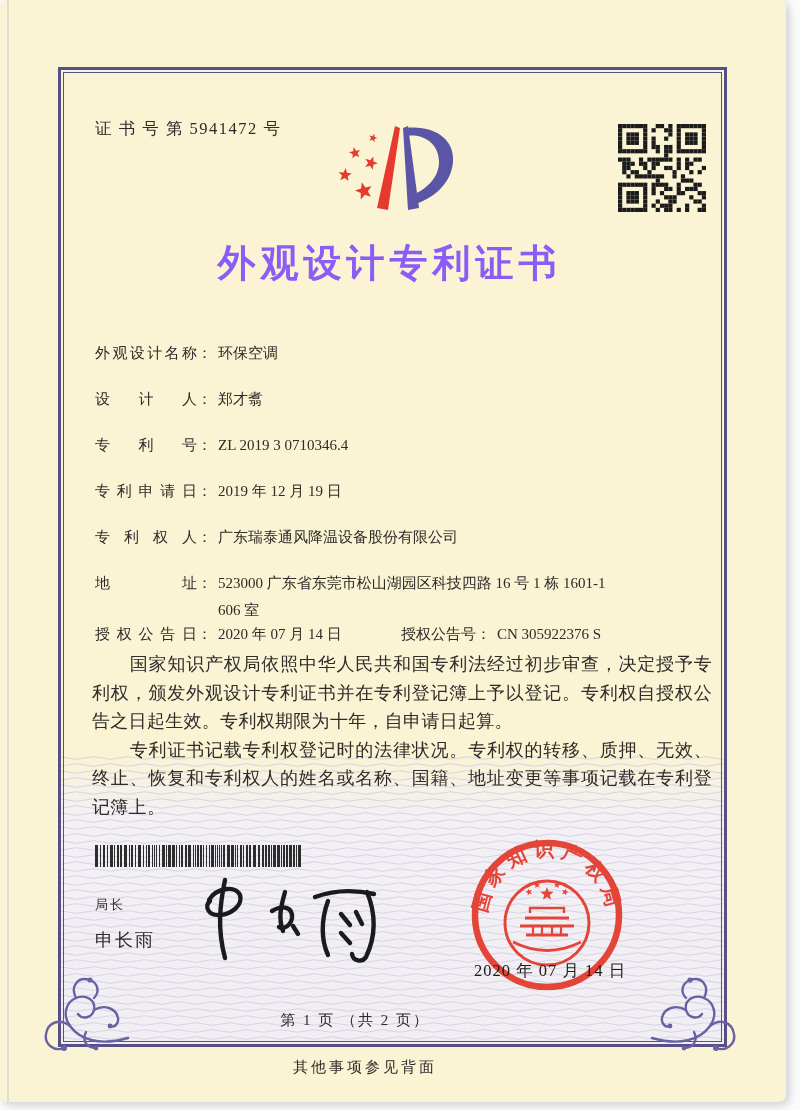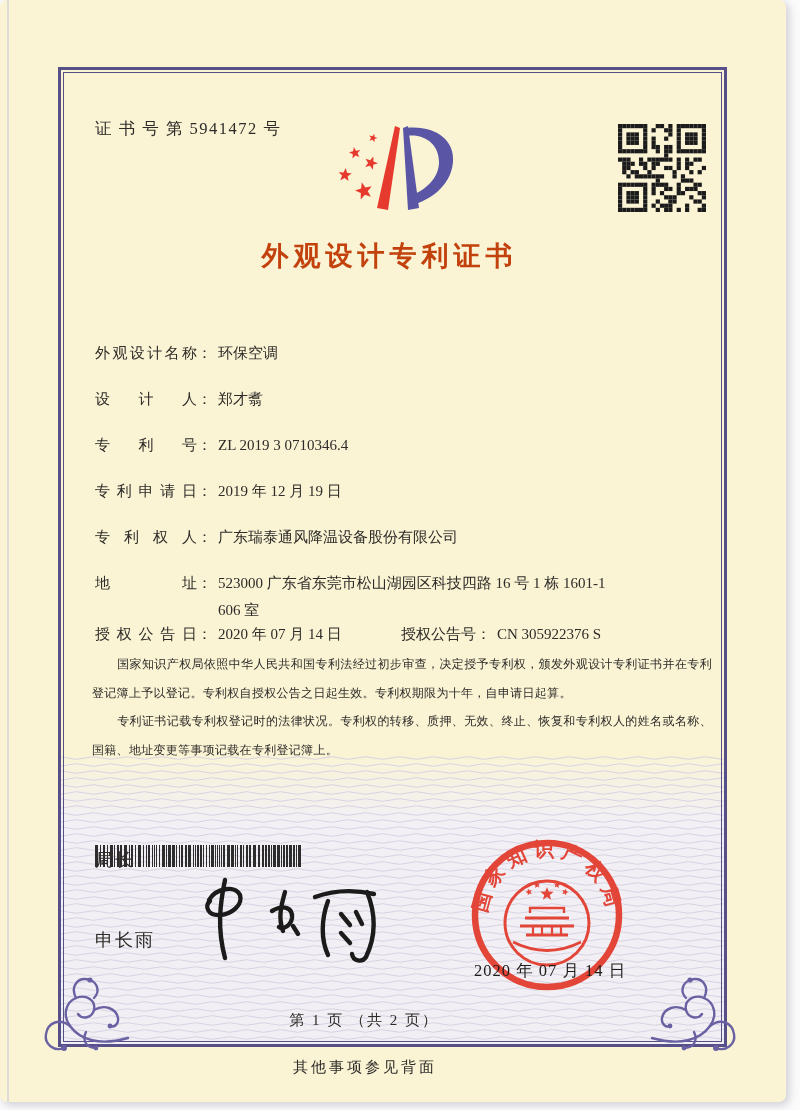--- a/index.html
+++ b/index.html
@@ -12,38 +12,38 @@
   .guilloche svg{position:absolute;left:0;top:0;}
   .frame{position:absolute;left:58px;top:67px;width:663px;height:974px;
     border:3px solid var(--frame-purple);z-index:2;}
   .frame-inner{position:absolute;left:2px;top:2px;right:2px;bottom:2px;
     border:1px solid var(--frame-purple);}
   .flourish{position:absolute;z-index:3;}
   .content-item{position:absolute;z-index:4;color:var(--ink);}
   .cert-no{left:95px;top:118px;font-size:16.5px;letter-spacing:1.5px;}
   .logo{left:332px;top:112px;}
   .qr{left:618px;top:124px;}
-  .title{left:58px;top:238px;width:663px;text-align:center;font-size:27px;font-weight:bold;
-    letter-spacing:5px;color:#c2410c;}
+  .title{left:58px;top:238px;width:663px;text-align:center;font-size:38px;font-weight:bold;
+    letter-spacing:5px;color:#8b5cf6;}
   .field-row{left:95px;width:620px;font-size:15px;line-height:27px;}
   .f-label{display:inline-block;width:102px;text-align:justify;text-align-last:justify;vertical-align:top;}
   .f-colon{vertical-align:top;}
   .f-value{margin-left:6px;vertical-align:top;display:inline-block;max-width:480px;}
   .f-group2{position:absolute;left:306px;top:0;white-space:nowrap;text-align:center;}
-  .paras{left:92px;top:650px;width:620px;font-size:12px;line-height:28.5px;text-align:justify;}
+  .paras{left:92px;top:650px;width:620px;font-size:18px;line-height:28.5px;text-align:justify;}
   .paras p{margin:0;text-indent:2.1em;letter-spacing:.3px;}
   .barcode{left:95px;top:845px;}
-  .director-title{left:95px;top:848px;font-size:18px;letter-spacing:2px;font-family:"Liberation Sans","DejaVu Sans",sans-serif;}
+  .director-title{left:95px;top:896px;font-size:13px;letter-spacing:2px;font-family:"Liberation Sans","DejaVu Sans",sans-serif;}
   .director-name{left:95px;top:928px;font-size:18px;letter-spacing:2px;font-family:"Liberation Sans","DejaVu Sans",sans-serif;text-align:right;}
   .signature{left:195px;top:870px;}
   .seal{left:467px;top:835px;z-index:4;opacity:.93;}
   .seal-text{font-size:20px;font-weight:bold;fill:var(--seal-red);letter-spacing:6px;
     font-family:"Liberation Serif","DejaVu Serif",serif;}
   .seal-date{left:474px;top:960px;font-size:16.5px;letter-spacing:1px;z-index:5;color:#1e1c1a;}
-  .page-info{left:59px;top:1011px;width:610px;text-align:center;font-size:15px;letter-spacing:2px;z-index:4;}
+  .page-info{left:50px;top:1011px;width:610px;text-align:center;font-size:15px;letter-spacing:2px;z-index:4;}
   .back-note{left:0;top:1058px;width:730px;text-align:center;font-size:15px;letter-spacing:3px;z-index:4;}
 </style>
 </head>
 <body>
 
 <div class="paper">
   <div class="scan-edge"></div>
 
   <div class="guilloche">
     <svg id="waves" width="663" height="289" fill="none" stroke-width="1">

